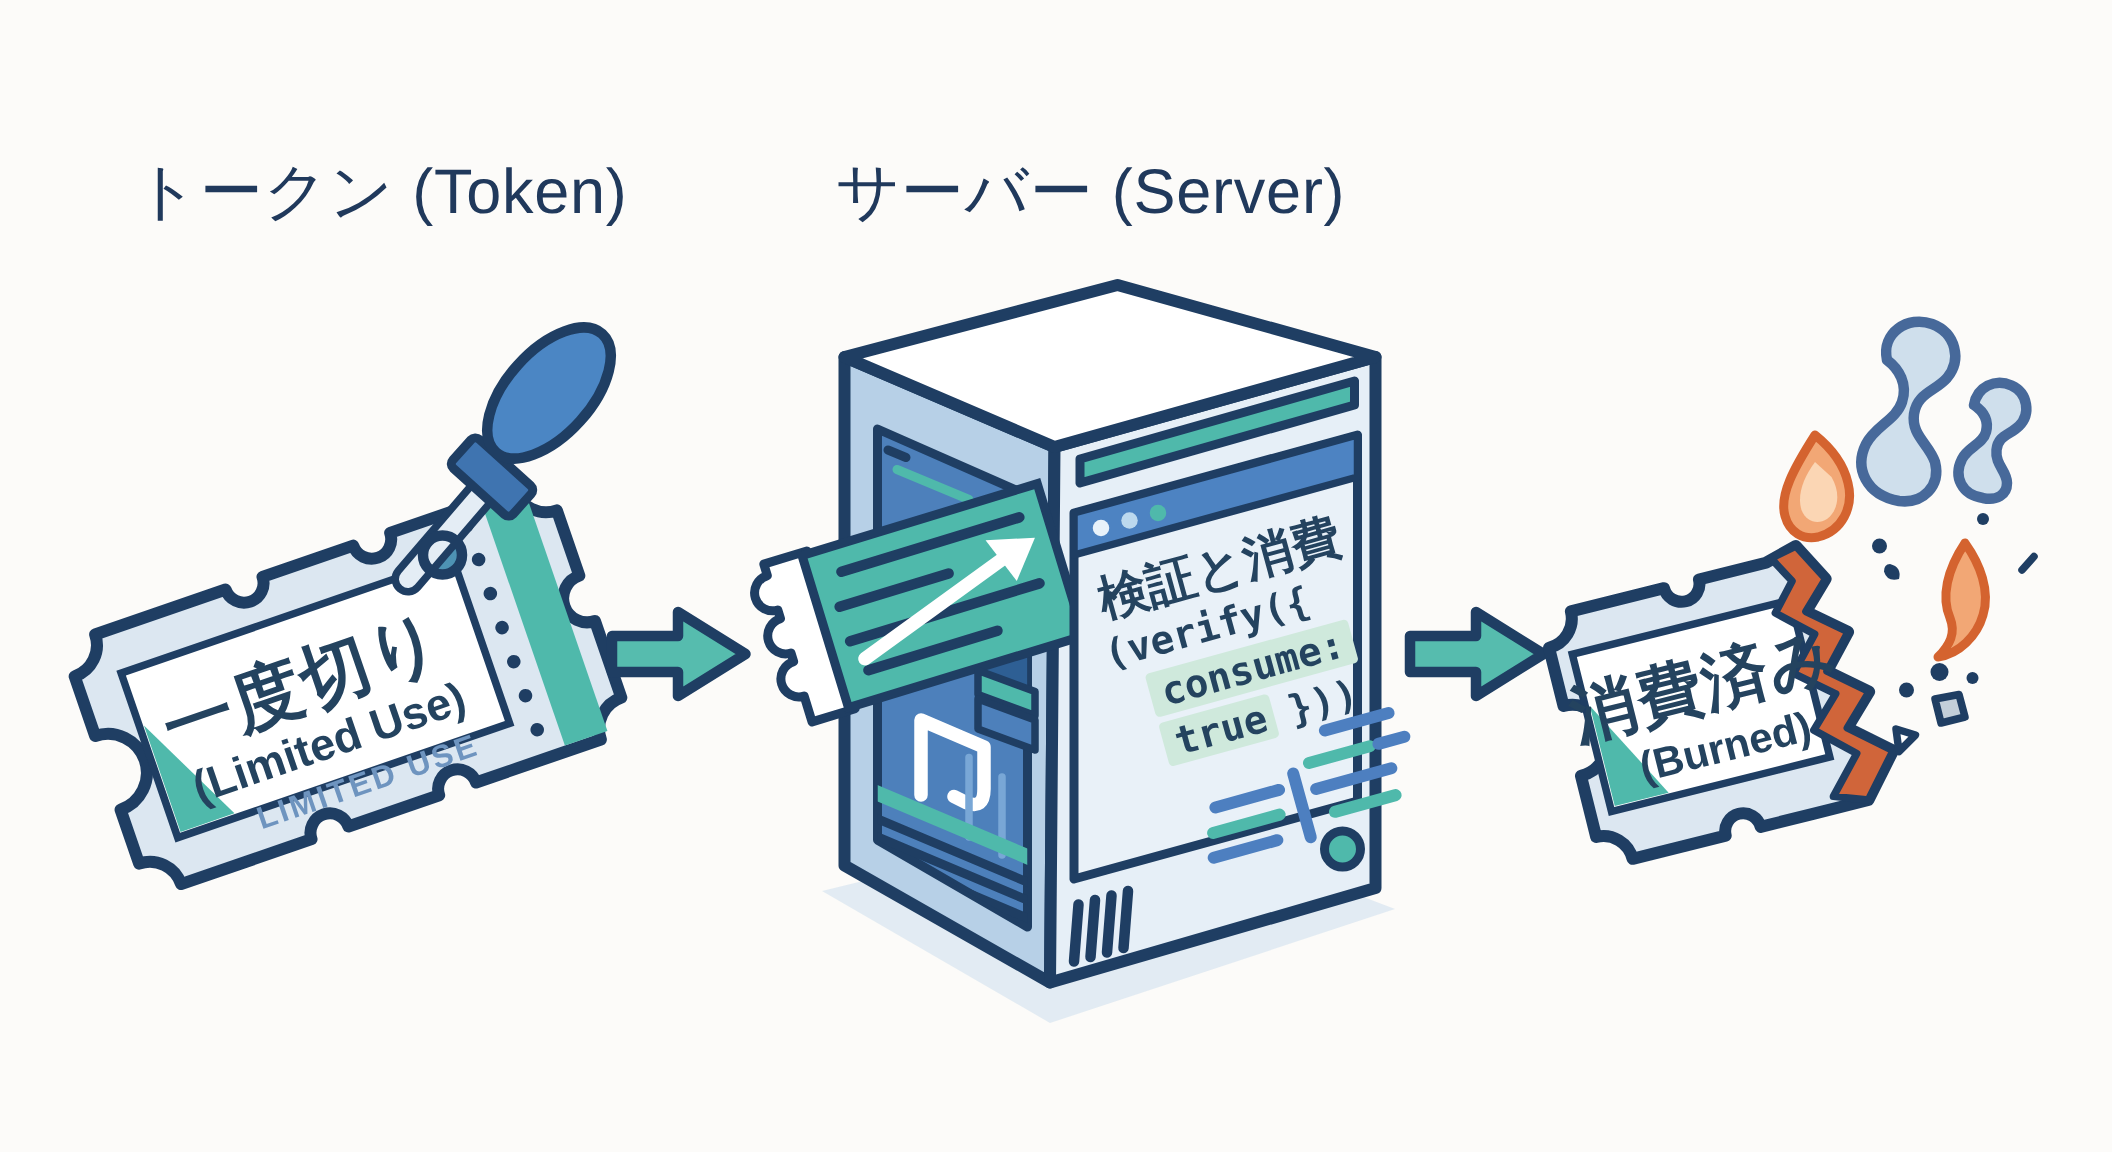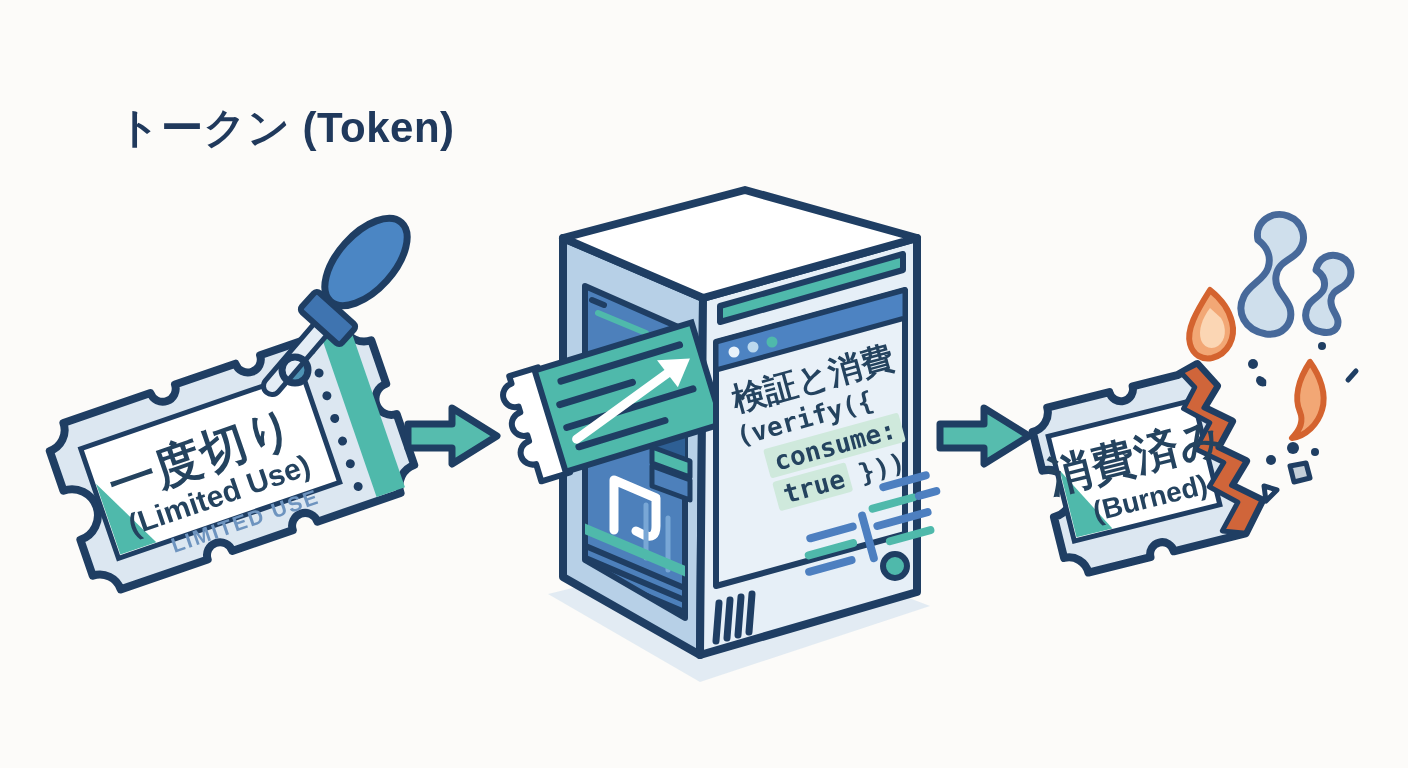--- a/index.html
+++ b/index.html
@@ -4,37 +4,37 @@
 <style>
   html,body{margin:0;padding:0;}
   body{
     width:1408px;height:768px;position:relative;overflow:hidden;
     background:#fcfbf9;
     font-family:"Liberation Sans",sans-serif;
   }
   .stage{position:absolute;inset:0;width:1408px;height:768px;}
   .hdr{
     position:absolute;top:100px;transform:translateX(-50%);
-    font-size:42px;font-weight:bold;color:#20395c;white-space:nowrap;
+    font-size:42px;font-weight:normal;color:#20395c;white-space:nowrap;
     letter-spacing:0.5px;
-    margin-left:32px;
   }
   #hdr-token{left:254px;}
   #hdr-server{left:727px;}
   #hdr-result{left:1177px;}
   svg{position:absolute;inset:0;}
   svg text{font-family:"Liberation Sans",sans-serif;}
   svg text.mono{font-family:"DejaVu Sans Mono",monospace;}
 </style>
 </head>
 <body>
 
 <div class="stage">
 
   <div class="hdr" id="hdr-token">トークン (Token)</div>
+  <div class="hdr" id="hdr-server">サーバー (Server)</div>
 
   <svg width="1408" height="768" viewBox="0 0 1408 768">
 
     <polygon points="548,594 700,682 930,606 762,542" fill="#d9e5f0" opacity="0.75"></polygon>
 
     <g stroke="#1f3e63" stroke-linejoin="round">
       <polygon points="563,238 703,298 700,655 563,577" fill="#b7d0e7" stroke-width="8"></polygon>
       <polygon points="703,298 917,238 917,592 700,655" fill="#e6eff7" stroke-width="8"></polygon>
       <polygon points="745,190 917,238 703,298 563,238" fill="#ffffff" stroke-width="8"></polygon>
     </g>

